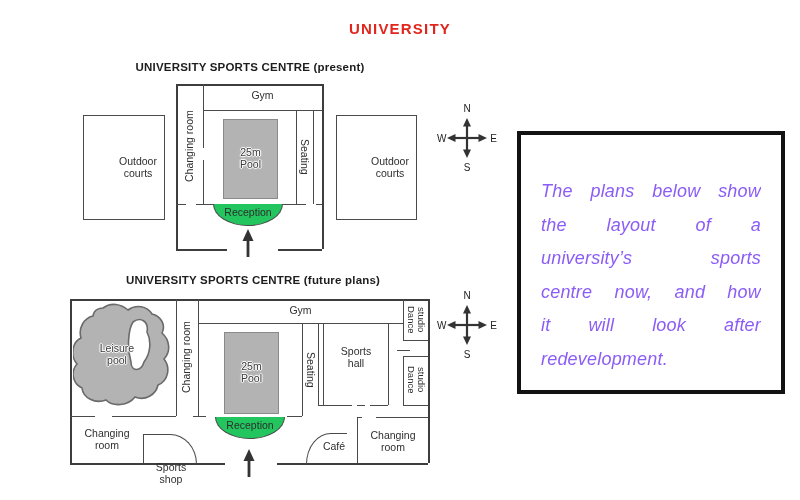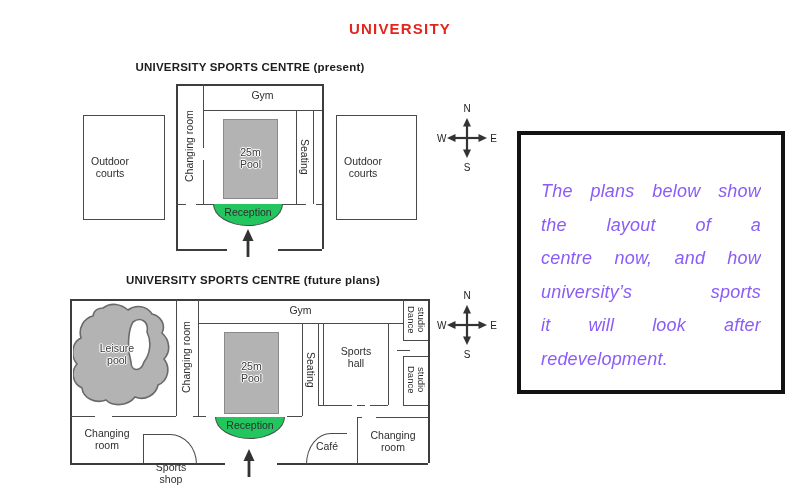--- a/index.html
+++ b/index.html
@@ -10,21 +10,21 @@
   .plan-title{position:absolute;font-weight:bold;font-size:11.5px;color:#1d1d1d;
         text-align:center;letter-spacing:0.2px;}
   
   .hw{position:absolute;height:0;border-top:1.5px solid #4a4a4a;}
   .vw{position:absolute;width:0;border-left:1.5px solid #4a4a4a;}
   .thick{border-width:2px;border-color:#3d3d3d;}
   
   .pool{position:absolute;background:#b3b3b3;border:1.2px solid #8a8a8a;
         display:flex;align-items:center;justify-content:center;text-align:center;}
   .court{position:absolute;border:1.6px solid #4a4a4a;display:flex;align-items:center;
-        justify-content:flex-start;text-align:center;}
+        justify-content:flex-end;text-align:center;}
   .recept{position:absolute;border:1.5px solid #4a4a4a;border-top:none;
         border-radius:0 0 50% 50% / 0 0 100% 100%;text-align:center;
         font-size:10.5px;color:#2e2e2e;padding-top:2px;box-sizing:border-box;background:#22c55e;}
   .arc-tr{position:absolute;border-top:1.5px solid #4a4a4a;border-right:1.5px solid #4a4a4a;
         border-top-right-radius:100% 100%;}
   .arc-tl{position:absolute;border-top:1.5px solid #4a4a4a;border-left:1.5px solid #4a4a4a;
         border-top-left-radius:100% 100%;}
   .room-label{position:absolute;font-size:10.5px;color:#2e2e2e;text-align:center;line-height:1.12;}
   .vlabel{position:absolute;display:flex;align-items:center;justify-content:center;
         font-size:10.5px;color:#2e2e2e;writing-mode:vertical-lr;line-height:1.05;text-align:center;}
@@ -162,21 +162,21 @@
   <div class="pool" style="left:224px;top:332px;width:53px;height:80px;">
     <span class="halo" style="width:30px;font-size:10.5px;line-height:1.1;">25m Pool</span>
   </div>
   <div class="vlabel" style="left:302px;top:326px;width:16px;height:88px;">Seating</div>
   <div class="room-label" style="left:334px;top:346px;width:44px;">Sports hall</div>
   <div class="vlabel small" style="left:404px;top:301px;width:24px;height:38px;">Dance studio</div>
   <div class="vlabel small" style="left:404px;top:357px;width:24px;height:46px;">Dance studio</div>
   <div class="recept" style="left:215px;top:417px;width:70px;height:22px;">Reception</div>
   <div class="room-label" style="left:81px;top:428px;width:52px;">Changing room</div>
   <div class="room-label" style="left:152px;top:462px;width:38px;">Sports shop</div>
-  <div class="room-label" style="left:306px;top:441px;width:42px;text-align:center;">Café</div>
+  <div class="room-label" style="left:313px;top:441px;width:42px;text-align:center;">Café</div>
   <div class="room-label" style="left:367px;top:430px;width:52px;">Changing room</div>
 
   <svg class="arrow" style="left:241px;top:449px;" width="16" height="28" viewBox="0 0 16 28">
     <polygon points="8,0 2.5,12 13.5,12" fill="#333"></polygon>
     <rect x="6.6" y="10" width="2.8" height="18" fill="#333"></rect>
   </svg>
 
   <div class="compass" style="left:437px;top:290px;">
     <span class="c-n">N</span>
     <span class="c-s">S</span>
@@ -191,20 +191,20 @@
         <polygon points="0,20 8.5,16 8.5,24"></polygon>
         <polygon points="40,20 31.5,16 31.5,24"></polygon>
       </g>
     </svg>
   </div>
 
   <div class="task-box">
     <div class="task-lines">
       <div class="task-line">The plans below show</div>
       <div class="task-line">the layout of a</div>
+      <div class="task-line">university’s sports</div>
       <div class="task-line">centre now, and how</div>
-      <div class="task-line">university’s sports</div>
       <div class="task-line">it will look after</div>
       <div class="task-line last">redevelopment.</div>
     </div>
   </div>
 
 </div>
 
 </body></html>

